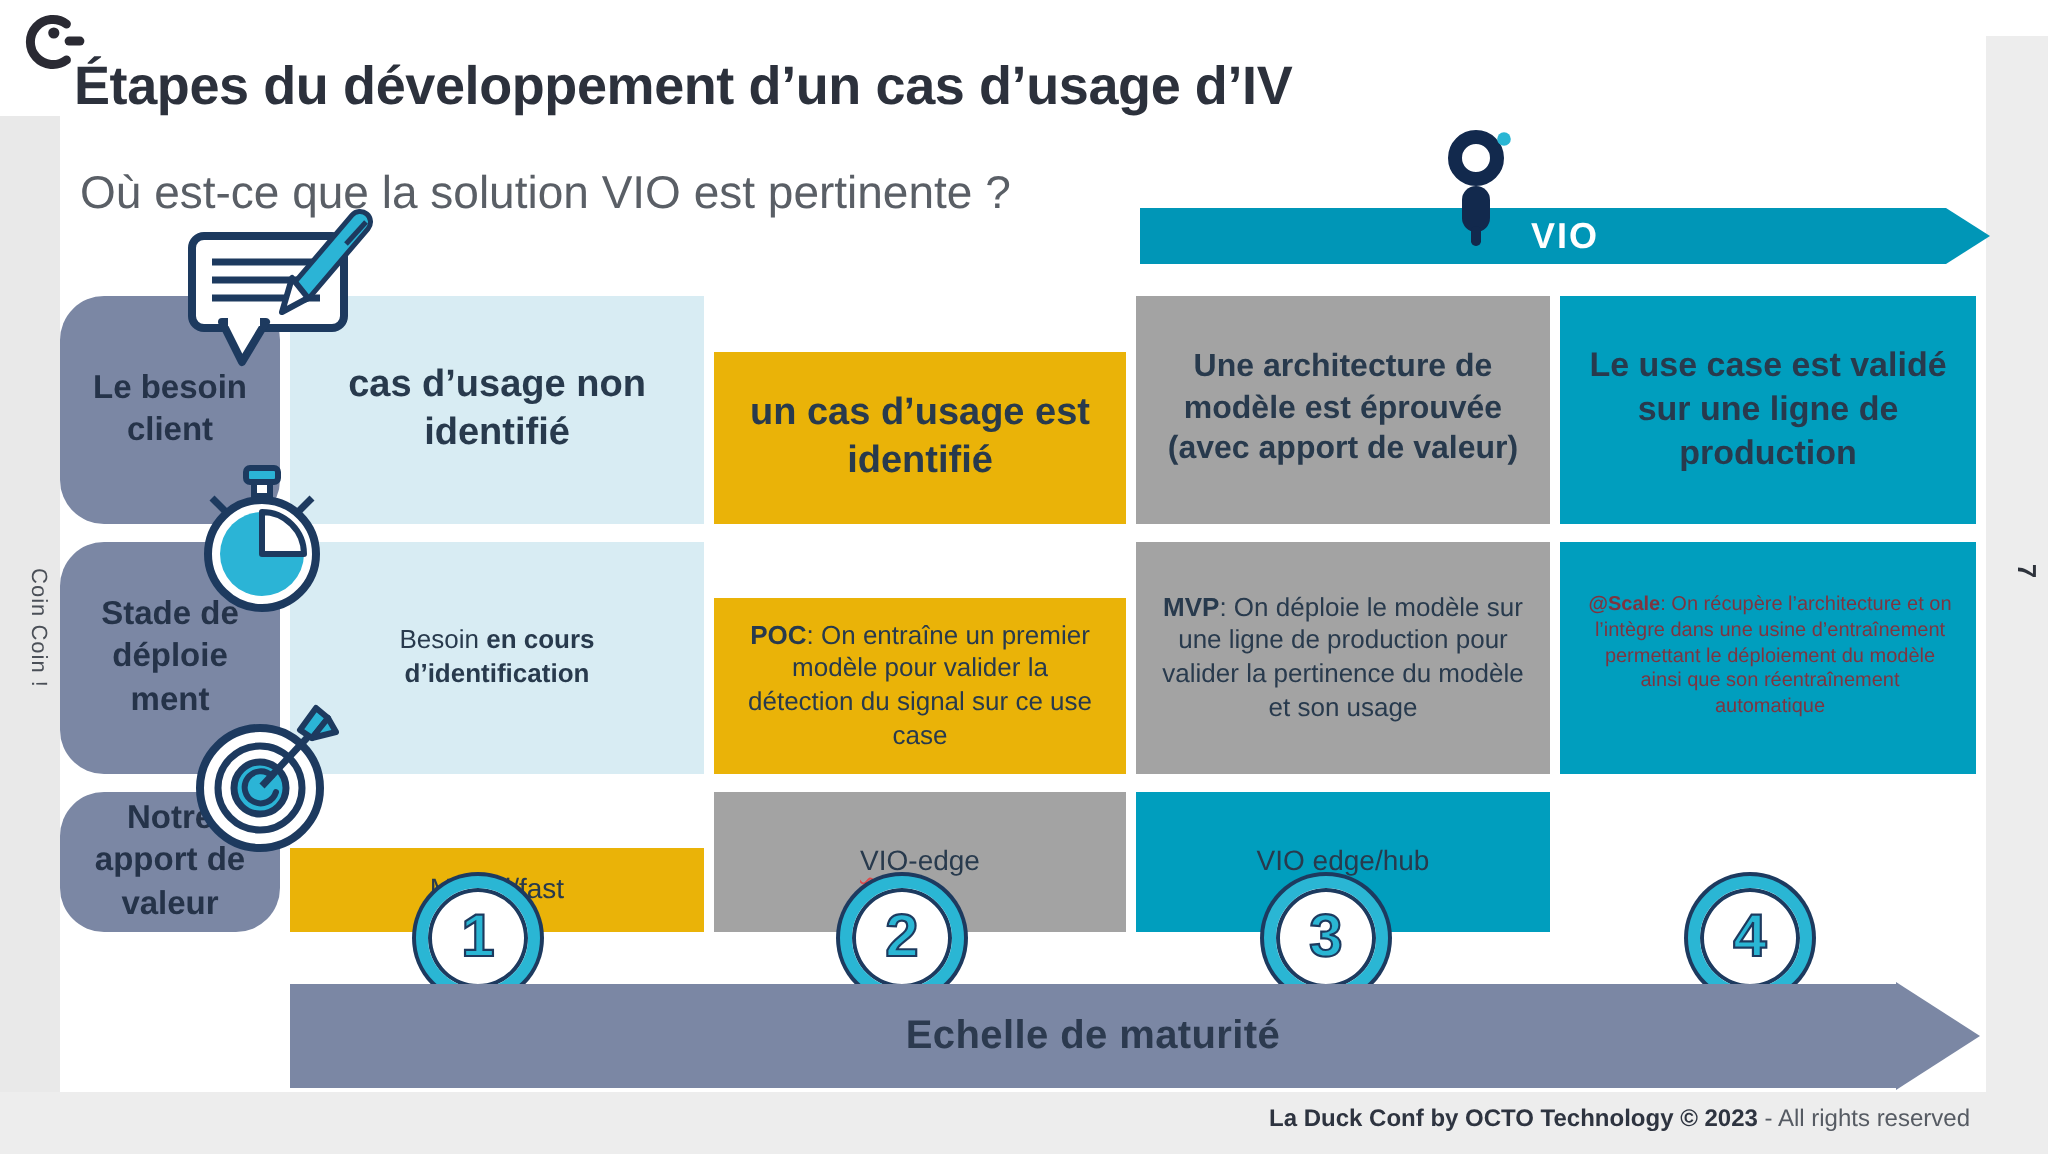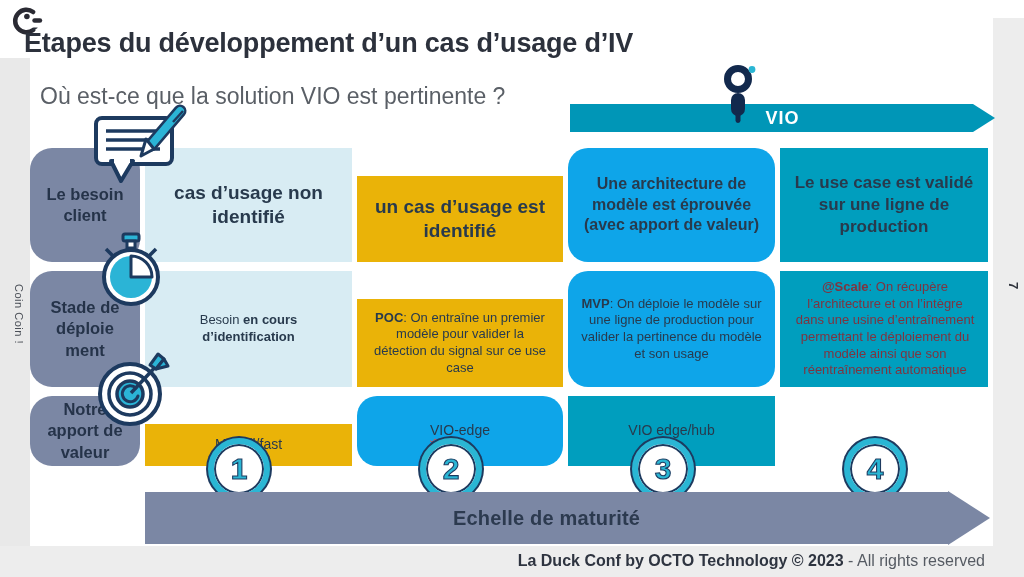--- a/index.html
+++ b/index.html
@@ -14,21 +14,21 @@
   
   .card{position:absolute;left:30px;top:24px;width:963px;height:522px;background:#ffffff;border-radius:18px;}
 
   .side-label{position:absolute;left:-17px;top:308px;width:72px;text-align:center;
     transform:rotate(90deg);font-size:11px;color:#4a4f57;letter-spacing:.5px;}
   .page-num{position:absolute;right:7px;top:278px;transform:rotate(90deg);
     font-size:13px;font-weight:bold;color:#2e333c;}
 
   .logo{position:absolute;left:8px;top:5px;width:36px;height:32px;}
 
-  .title{position:absolute;left:24px;top:28px;width:900px;font-size:27px;font-weight:800;
+  .title{position:absolute;left:37px;top:28px;width:900px;font-size:27px;font-weight:800;
     color:#2c313c;letter-spacing:-0.2px;}
   .subtitle{position:absolute;left:40px;top:83px;width:600px;font-size:23px;color:#5a5f66;}
 
   
   .vio-banner{position:absolute;left:570px;top:104px;width:425px;height:28px;background:#0096b7;
     clip-path:polygon(0 0,calc(100% - 22px) 0,100% 50%,calc(100% - 22px) 100%,0 100%);
     display:flex;align-items:center;justify-content:center;}
   .vio-banner span{color:#ffffff;font-weight:800;font-size:18px;letter-spacing:1px;}
   .vio-pin{position:absolute;left:718px;top:63px;width:44px;height:66px;}
 
@@ -36,47 +36,47 @@
   .grid{position:absolute;left:30px;top:148px;display:grid;
     grid-template-columns:110px 207px 206px 207px 208px;
     grid-template-rows:114px 116px 70px;
     column-gap:5px;row-gap:9px;}
   .cell{display:flex;align-items:center;justify-content:center;text-align:center;
     color:#283a4d;line-height:1.28;padding:4px 12px;box-sizing:border-box;}
   .rowhead{background:#7b87a4;border-radius:22px;font-weight:bold;font-size:16.5px;color:#253349;
     padding:4px 10px;}
   .c1{background:#d8ecf3;}
   .c2{background:#eab308;margin-top:28px;}
-  .c3{background:#0ea5e9;border-radius:20px;}
+  .c3{background:#a3a3a3;}
   .c4{background:#009ebe;}
   .need{font-weight:800;font-size:19px;}
   .need.small{font-size:16px;}
   .need.mid{font-size:17px;}
   .deploy{font-size:13px;}
   .deploy b{font-weight:800;}
-  .deploy.red{font-size:13px;color:#7e3440;padding-left:14px;}
+  .deploy.red{font-size:10px;color:#7e3440;padding-left:14px;}
   .value{font-size:14px;}
   .squiggle{text-decoration-line:underline;text-decoration-style:wavy;
     text-decoration-color:#e04a4a;text-decoration-thickness:1px;text-underline-offset:3px;}
 
   
   .step{position:absolute;width:50px;height:50px;border-radius:50%;background:#ffffff;
     border:6px solid #2ab6d4;box-shadow:0 0 0 2px #1d3a5f, inset 0 0 0 2px #1d3a5f;
     display:flex;align-items:center;justify-content:center;}
   .step span{font-size:30px;font-weight:800;color:#2ab6d4;-webkit-text-stroke:1.1px #1d3a5f;}
   .s1{left:208px;top:438px;} .s2{left:420px;top:438px;} .s3{left:632px;top:438px;} .s4{left:844px;top:438px;}
 
   
   .maturity{position:absolute;left:145px;top:491px;width:845px;height:54px;display:flex;align-items:center;}
   .maturity .bar{flex:1;height:52px;background:#7b87a4;display:flex;align-items:center;justify-content:center;}
   .maturity .bar span{font-size:20px;font-weight:800;color:#2c3a4f;letter-spacing:.2px;}
   .maturity .head{width:0;height:0;border-top:27px solid transparent;border-bottom:27px solid transparent;
     border-left:42px solid #7b87a4;}
 
-  .footer{position:absolute;right:39px;top:552px;font-size:16px;color:#2e3440;}
+  .footer{position:absolute;right:39px;top:552px;font-size:12px;color:#2e3440;}
   .footer b{font-weight:800;}
   .footer .rest{color:#565b63;}
 
   .deco{position:absolute;pointer-events:none;}
 </style>
 </head>
 <body>
 
 <div class="stage">
 

